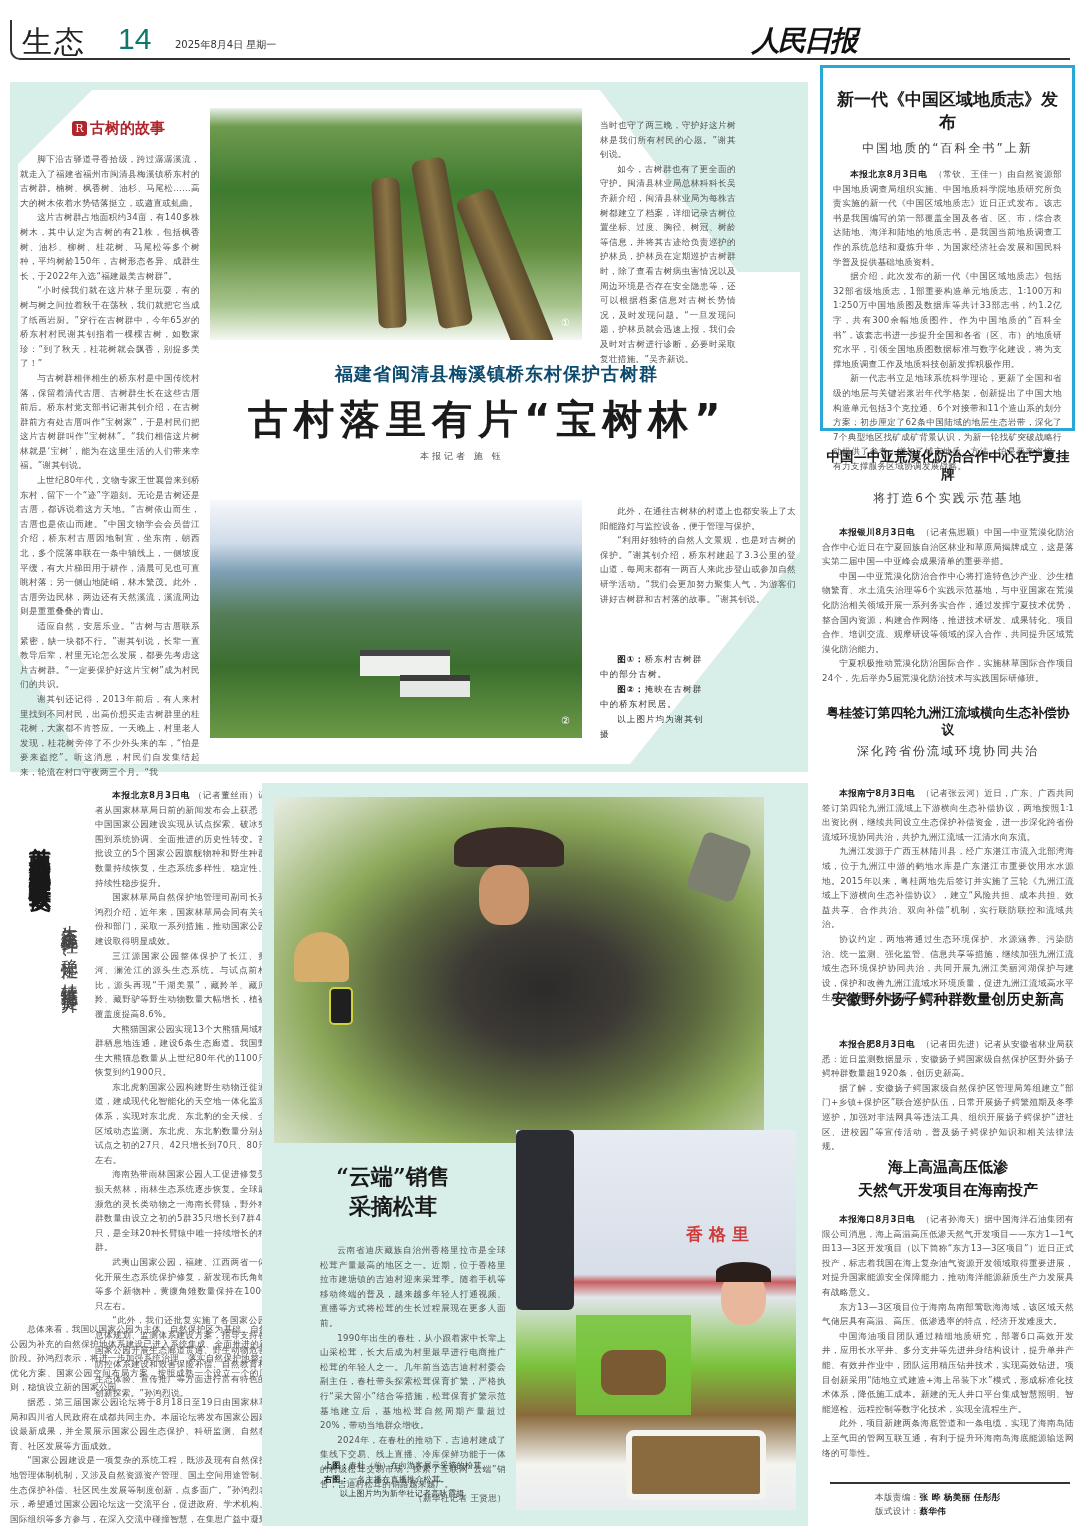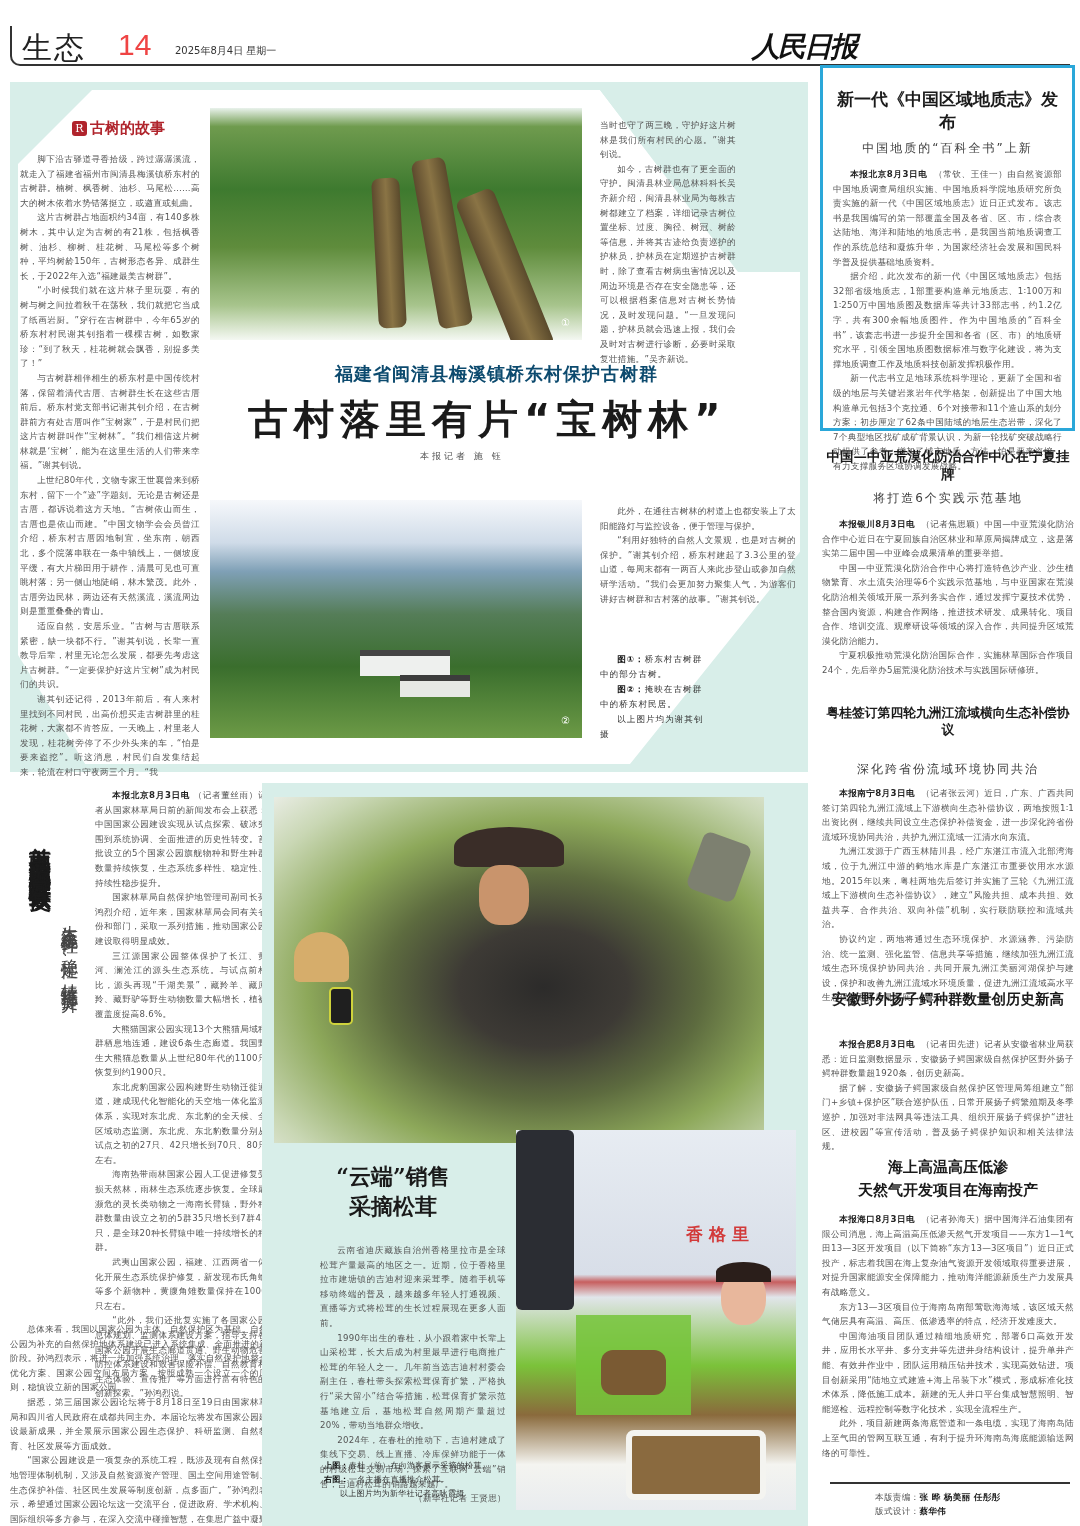--- a/index.html
+++ b/index.html
@@ -2,25 +2,25 @@
 <html><head>
 <meta charset="utf-8">
 <style>
 *{box-sizing:border-box;margin:0;padding:0}
 body{width:1080px;height:1526px;background:#fff;position:relative;overflow:hidden;font-family:"DejaVu Serif",serif;color:#222}
 .abs{position:absolute}
 .body-text{font-size:8.6px;line-height:14.6px;color:#555;text-align:justify;font-family:"DejaVu Sans",sans-serif;letter-spacing:.3px}
 .body-text p{text-indent:2em}
 .body-text b{color:#222;font-weight:bold}
 
-#header{left:0;top:14px;width:868px;height:55px}
+#header{left:0;top:8px;width:868px;height:55px}
 .hdr-brace{left:10px;top:12px;width:12px;height:40px;border-left:2px solid #333;border-bottom:2px solid #333;border-bottom-left-radius:10px}
 .hdr-line{left:22px;top:50px;width:1048px;height:2px;background:#333}
 .section-name{left:22px;top:14px;font-size:30px;font-family:"DejaVu Sans",sans-serif;font-weight:300;color:#222;letter-spacing:2px}
-.page-num{left:118px;top:14px;font-size:30px;font-family:"Liberation Sans",sans-serif;color:#ef4444}
+.page-num{left:118px;top:14px;font-size:30px;font-family:"Liberation Sans",sans-serif;color:#0f766e}
 .date-line{left:175px;top:30px;font-size:10px;font-family:"DejaVu Sans",sans-serif;color:#333}
 .masthead{right:12px;top:14px;font-size:28px;font-style:italic;font-weight:bold;font-family:"DejaVu Serif",serif;color:#111;letter-spacing:-2px}
 
 #tree-story{left:10px;top:82px;width:798px;height:690px;background:#d8eee9}
 .col-title{font-family:"DejaVu Sans",sans-serif;font-weight:bold;color:#b0242c;font-size:15px}
 .pill-R{display:inline-block;background:#b0242c;color:#fff;font-size:11px;width:15px;height:15px;text-align:center;line-height:15px;border-radius:3px;margin-right:3px;vertical-align:1px}
 .photo{position:absolute;overflow:hidden}
 .photo-forest{background:linear-gradient(180deg,#e9f2ec 0%,#6f9b4e 8%,#3e7a2f 35%,#5f8c3c 60%,#a7c48c 85%,#f4f8f2 100%)}
 .trunk{position:absolute;background:linear-gradient(90deg,#5d4a2e,#8a7445,#5a4a2c);border-radius:8px}
 .photo-village{background:linear-gradient(180deg,#f6f8fb 0%,#cfdbe8 18%,#7fa0b6 30%,#557d58 48%,#3a6e2d 70%,#6c9a46 100%)}
@@ -118,31 +118,31 @@
   <div class="body-text" style="margin-top:10px">
     <p><b>本报北京8月3日电</b>&nbsp;&nbsp;<span>（常钦、王佳一）</span><span>由自然资源部中国地质调查局组织实施、中国地质科学院地质研究所负责实施的新一代《中国区域地质志》近日正式发布。该志书是我国编写的第一部覆盖全国及各省、区、市，综合表达陆地、海洋和陆地的地质志书，是我国当前地质调查工作的系统总结和凝炼升华，为国家经济社会发展和国民科学普及提供基础地质资料。</span></p>
     <p>据介绍，此次发布的新一代《中国区域地质志》包括32部省级地质志，1部重要构造单元地质志、1∶100万和1∶250万中国地质图及数据库等共计33部志书，约1.2亿字，共有300余幅地质图件。作为中国地质的“百科全书”，该套志书进一步提升全国和各省（区、市）的地质研究水平，引领全国地质图数据标准与数字化建设，将为支撑地质调查工作及地质科技创新发挥积极作用。</p>
     <p>新一代志书立足地球系统科学理论，更新了全国和省级的地层与关键岩浆岩年代学格架，创新提出了中国大地构造单元包括3个克拉通、6个对接带和11个造山系的划分方案；初步厘定了62条中国陆域的地层生态岩带，深化了7个典型地区找矿成矿背景认识，为新一轮找矿突破战略行动提供了参考；增加了城市地质、方法、怕是要来盗挖，有力支撑服务区域协调发展战略。</p>
   </div>
 </div>
 
 <div class="abs" style="left:822px;top:448px;width:252px">
   <div class="right-title" style="font-size:13.5px">中国—中亚荒漠化防治合作中心在宁夏挂牌</div>
   <div class="right-sub" style="font-size:12px;margin-top:6px">将打造6个实践示范基地</div>
-  <div class="body-text" style="margin-top:10px">
+  <div class="body-text" style="margin-top:18px">
     <p><b>本报银川8月3日电</b>&nbsp;&nbsp;<span>（记者焦思颖）</span><span>中国—中亚荒漠化防治合作中心近日在宁夏回族自治区林业和草原局揭牌成立，这是落实第二届中国—中亚峰会成果清单的重要举措。</span></p>
     <p>中国—中亚荒漠化防治合作中心将打造特色沙产业、沙生植物繁育、水土流失治理等6个实践示范基地，与中亚国家在荒漠化防治相关领域开展一系列务实合作，通过发挥宁夏技术优势，整合国内资源，构建合作网络，推进技术研发、成果转化、项目合作、培训交流、观摩研设等领域的深入合作，共同提升区域荒漠化防治能力。</p>
     <p>宁夏积极推动荒漠化防治国际合作，实施林草国际合作项目24个，先后举办5届荒漠化防治技术与实践国际研修班。</p>
   </div>
 </div>
 
 <div class="abs" style="left:822px;top:705px;width:252px">
   <div class="right-title" style="font-size:12.8px">粤桂签订第四轮九洲江流域横向生态补偿协议</div>
-  <div class="right-sub" style="font-size:12px;margin-top:22px">深化跨省份流域环境协同共治</div>
-  <div class="body-text" style="margin-top:8px">
+  <div class="right-sub" style="font-size:12px;margin-top:4px">深化跨省份流域环境协同共治</div>
+  <div class="body-text" style="margin-top:26px">
     <p><b>本报南宁8月3日电</b>&nbsp;&nbsp;<span>（记者张云河）</span><span>近日，广东、广西共同签订第四轮九洲江流域上下游横向生态补偿协议，两地按照1∶1出资比例，继续共同设立生态保护补偿资金，进一步深化跨省份流域环境协同共治，共护九洲江流域一江清水向东流。</span></p>
     <p>九洲江发源于广西玉林陆川县，经广东湛江市流入北部湾海域，位于九洲江中游的鹤地水库是广东湛江市重要饮用水水源地。2015年以来，粤桂两地先后签订并实施了三轮《九洲江流域上下游横向生态补偿协议》，建立“风险共担、成本共担、效益共享、合作共治、双向补偿”机制，实行联防联控和流域共治。</p>
     <p>协议约定，两地将通过生态环境保护、水源涵养、污染防治、统一监测、强化监管、信息共享等措施，继续加强九洲江流域生态环境保护协同共治，共同开展九洲江美丽河湖保护与建设，保护和改善九洲江流域水环境质量，促进九洲江流域高水平生态保护和高质量发展。</p>
   </div>
 </div>
 
 <div class="abs" style="left:822px;top:990px;width:252px">
   <div class="right-title" style="font-size:14.5px">安徽野外扬子鳄种群数量创历史新高</div>
   <div class="body-text" style="margin-top:28px">
     <p><b>本报合肥8月3日电</b>&nbsp;&nbsp;<span>（记者田先进）</span><span>记者从安徽省林业局获悉：近日监测数据显示，安徽扬子鳄国家级自然保护区野外扬子鳄种群数量超1920条，创历史新高。</span></p>

